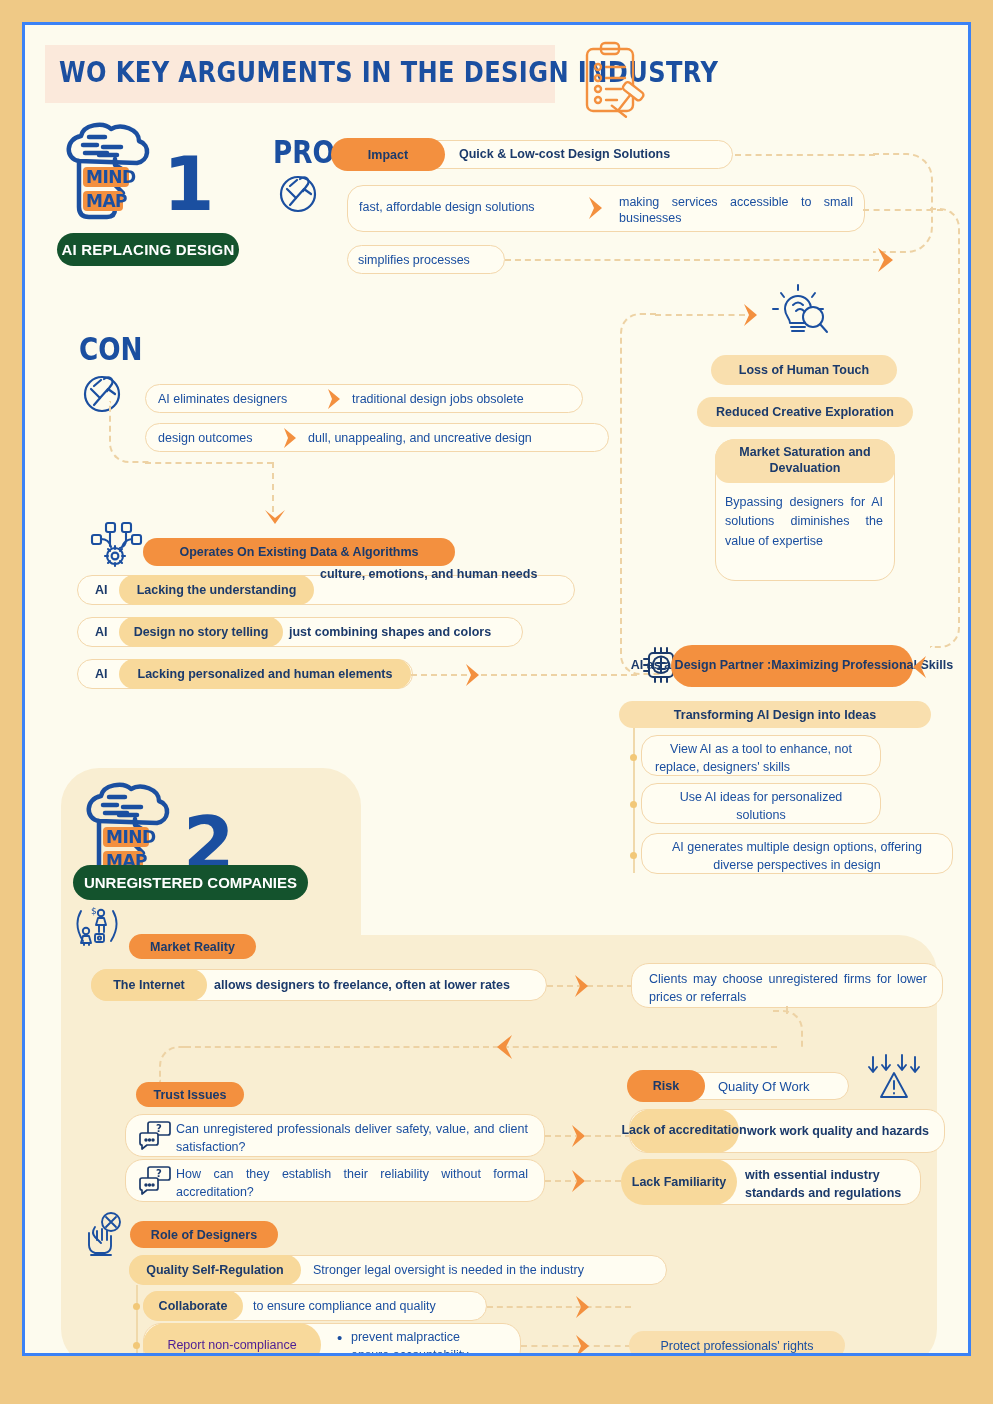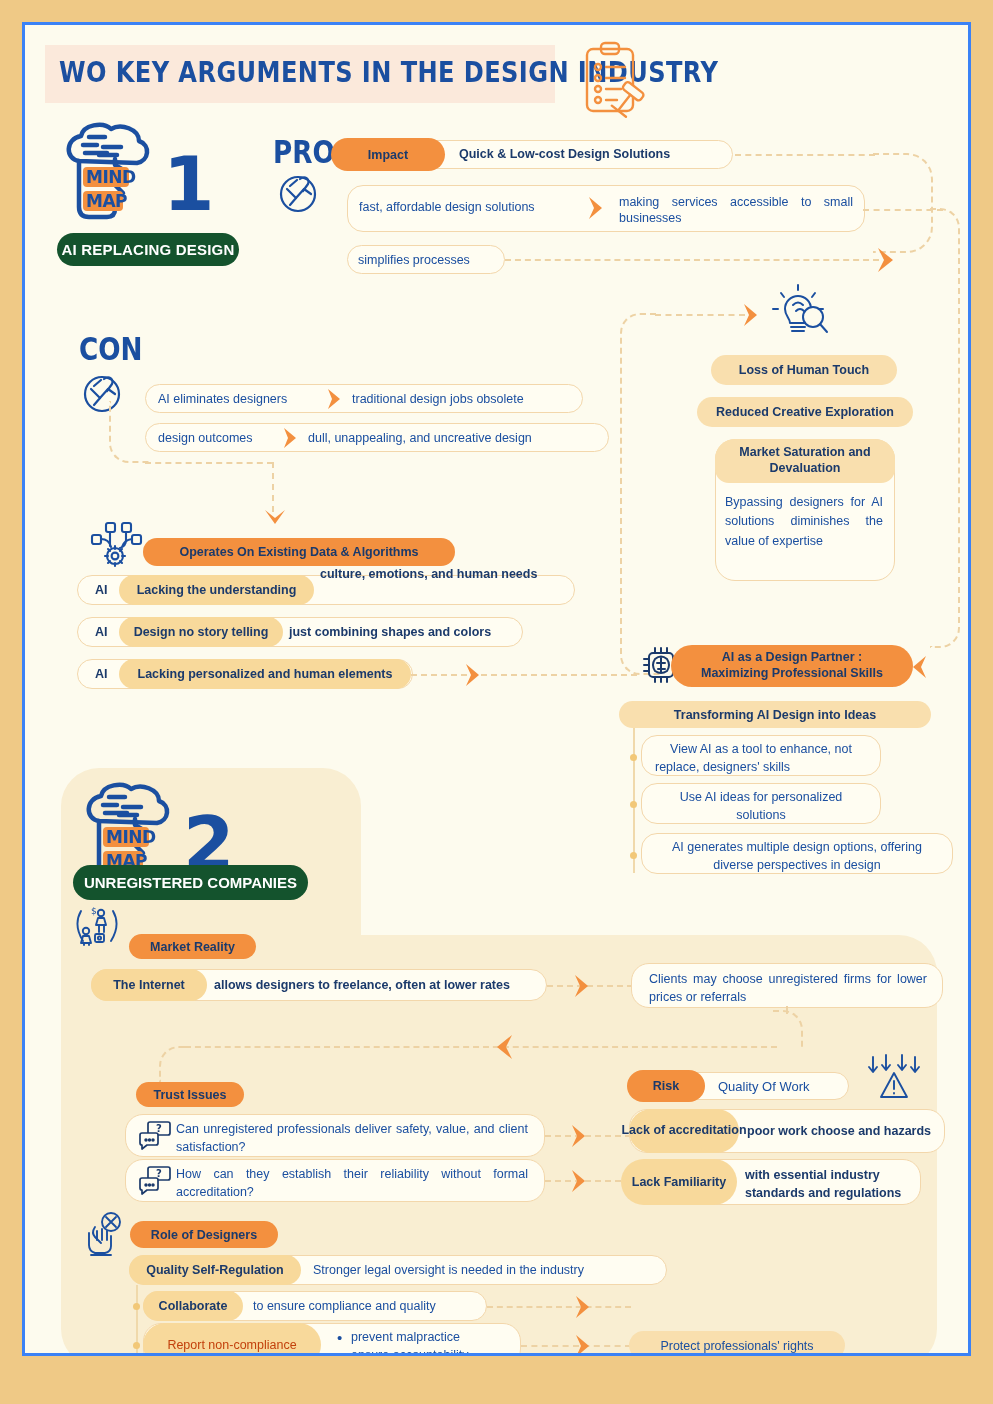--- a/index.html
+++ b/index.html
@@ -364,21 +364,21 @@
     <div class="abs txt justify" style="left:700px; top:468px; width:158px; line-height:1.55;">Bypassing designers for AI solutions diminishes the value of expertise</div>
 
     <div class="icon" style="left:614px; top:618px;">
       <svg width="44" height="44" viewBox="0 0 44 44" fill="none" stroke="#1b3a6b" stroke-width="2" stroke-linecap="round" stroke-linejoin="round">
         <rect x="10" y="10" width="24" height="24" rx="4"></rect>
         <path d="M16 16 q6 -5 12 0 q4 6 0 12 q-6 4 -12 0 q-4 -6 0 -12z"></path>
         <path d="M22 15 v14 M18 20 h8 M19 26 h7"></path>
         <path d="M16 10 V5 M22 10 V5 M28 10 V5 M16 34 v5 M22 34 v5 M28 34 v5 M10 16 H5 M10 22 H5 M10 28 H5 M34 16 h5 M34 22 h5 M34 28 h5"></path>
       </svg>
     </div>
-    <div class="pill pill-orange" style="left:646px; top:620px; width:242px; height:42px; flex-direction:column; justify-content:center; align-items:center; line-height:1.25;">
+    <div class="pill pill-orange" style="left:646px; top:620px; width:242px; height:42px; justify-content:center; align-items:center; line-height:1.25;">
       <span>AI as a Design Partner :</span>
       <span>Maximizing Professional Skills</span>
     </div>
     <div class="chev" style="left:882px; top:629px;">
       <svg width="22" height="26" viewBox="0 0 22 26">
           <path d="M19 2 L6 13 L19 24 L14 13 Z" fill="#f3903f"></path>
         </svg>
     </div>
 
     <div class="pill pill-tan-soft" style="left:594px; top:676px; width:312px; height:27px; justify-content:center;">Transforming AI Design into Ideas</div>
@@ -507,21 +507,21 @@
         <path d="M21 2 v14 M17 12 l4 5 l4 -5"></path>
         <path d="M37 2 v14 M33 12 l4 5 l4 -5"></path>
         <path d="M50 4 v14 M46 14 l4 5 l4 -5"></path>
         <path d="M29 20 L42 44 H16 Z"></path>
         <path d="M29 28 v8 M29 40 v0.5"></path>
       </svg>
     </div>
 
     <div class="card" style="left:604px; top:1084px; width:316px; height:44px; border-radius:18px;"></div>
     <div class="lbl-inner pill-tan" style="left:604px; top:1084px; width:110px; height:44px; flex-direction:column; justify-content:center; text-align:center; line-height:1.25;">Lack of accreditation</div>
-    <div class="abs txt-b" style="left:722px; top:1099px;">poor work choose and hazards</div>
+    <div class="abs txt-b" style="left:722px; top:1099px;">work work quality and hazards</div>
 
     <div class="card" style="left:604px; top:1134px; width:292px; height:46px; border-radius:18px;"></div>
     <div class="lbl-inner pill-tan" style="left:596px; top:1134px; width:116px; height:46px; justify-content:center;">Lack Familiarity</div>
     <div class="abs txt-b" style="left:720px; top:1141px; width:168px; line-height:1.45;">with essential industry standards and regulations</div>
 
     <div class="icon" style="left:60px; top:1186px;">
       <svg width="44" height="54" viewBox="0 0 44 54" fill="none" stroke="#1b4fa0" stroke-width="1.9" stroke-linecap="round" stroke-linejoin="round">
         <circle cx="26" cy="11" r="9"></circle>
         <path d="M21 6 l10 10 M21 16 l10 -10"></path>
         <path d="M10 16 q-4 6 0 10 l6 6"></path>
@@ -544,21 +544,21 @@
     <div class="lbl-inner pill-tan" style="left:118px; top:1266px; width:100px; height:30px; justify-content:center;">Collaborate</div>
     <div class="abs txt" style="left:228px; top:1274px;">to ensure compliance and quality</div>
     <div class="dash-h" style="left:462px; top:1281px; width:144px;"></div>
     <div class="chev" style="left:548px; top:1269px;">
       <svg width="22" height="26" viewBox="0 0 22 26">
           <path d="M3 2 L16 13 L3 24 L8 13 Z" fill="#f3903f"></path>
         </svg>
     </div>
 
     <div class="card" style="left:118px; top:1298px; width:378px; height:44px; border-radius:18px;"></div>
-    <div class="lbl-inner pill-tan" style="left:118px; top:1298px; width:178px; height:44px; justify-content:center; font-weight:normal; color:#c2410c;">Report non-compliance</div>
+    <div class="lbl-inner pill-tan" style="left:118px; top:1298px; width:178px; height:44px; justify-content:center; font-weight:normal; color:#4c1d95;">Report non-compliance</div>
     <ul class="bullets abs" style="left:312px; top:1303px;">
       <li>prevent malpractice</li>
       <li>ensure accountability</li>
     </ul>
     <div class="dash-h" style="left:496px; top:1320px; width:110px;"></div>
     <div class="chev" style="left:548px; top:1308px;">
       <svg width="22" height="26" viewBox="0 0 22 26">
           <path d="M3 2 L16 13 L3 24 L8 13 Z" fill="#f3903f"></path>
         </svg>
     </div>

